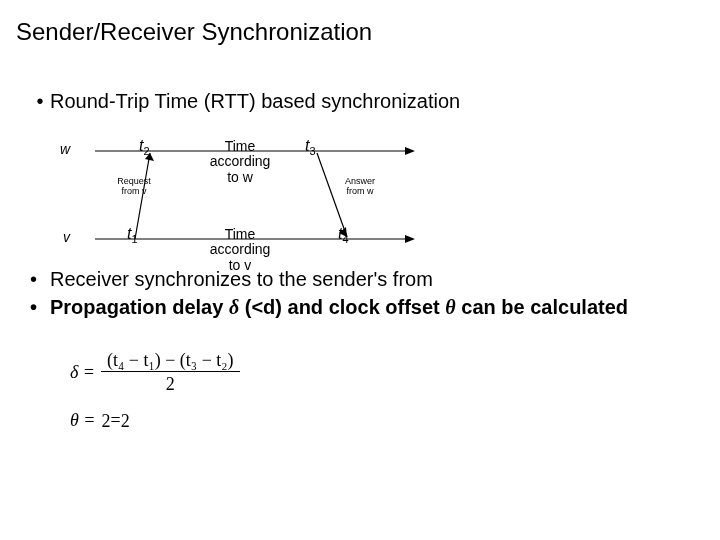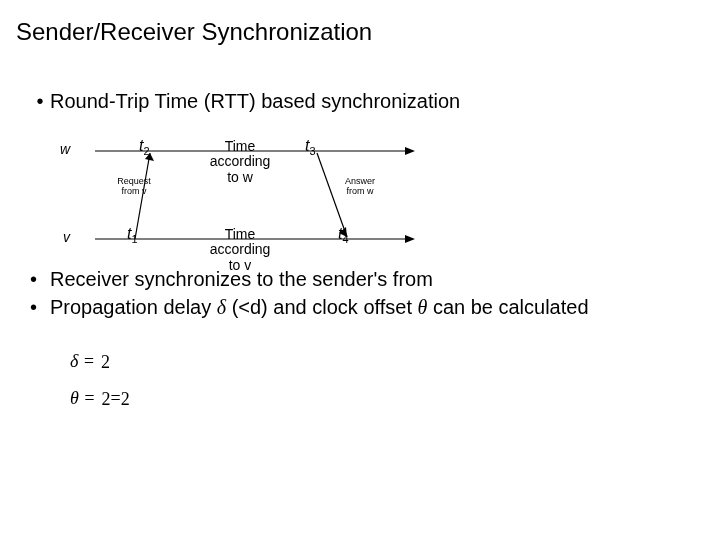--- a/index.html
+++ b/index.html
@@ -133,28 +133,29 @@
 
   <div class="mid-lbl" style="left:44px; top:42px; width:50px; white-space:pre-line;">Request
 from v</div>
   <div class="mid-lbl" style="left:270px; top:42px; width:50px; white-space:pre-line;text-align:center;">Answer
 from w</div>
 </div>
 
 <div class="bullet" style="left:30px; top:268px;">
   <span class="dot">•</span><span>Receiver synchronizes to the sender's from</span>
 </div>
-<div class="bullet" style="left:30px; top:296px;">
+<div class="bullet" style="left:30px; top:296px;font-weight:bold;">
   <span class="dot">•</span><span>Propagation delay </span><span style="font-style:italic; font-family:'Times New Roman',serif;">δ</span><span>  (&lt;d) and clock offset </span><span style="font-style:italic; font-family:'Times New Roman',serif;">θ</span><span> can be calculated</span>
 </div>
 
 <div class="eq-img">
   <div class="eq-row">
     <span class="lhs">δ =</span>
     <span class="frac">
+      <span class="num">(t₄ − t₁) − (t₃ − t₂)</span>
       <span class="den">2</span>
     </span>
   </div>
   <div class="eq-row">
     <span class="lhs theta">θ =</span>
     <span class="frac">
       <span class="den">2</span>
     </span>
     <span> = </span>
     <span class="frac">

